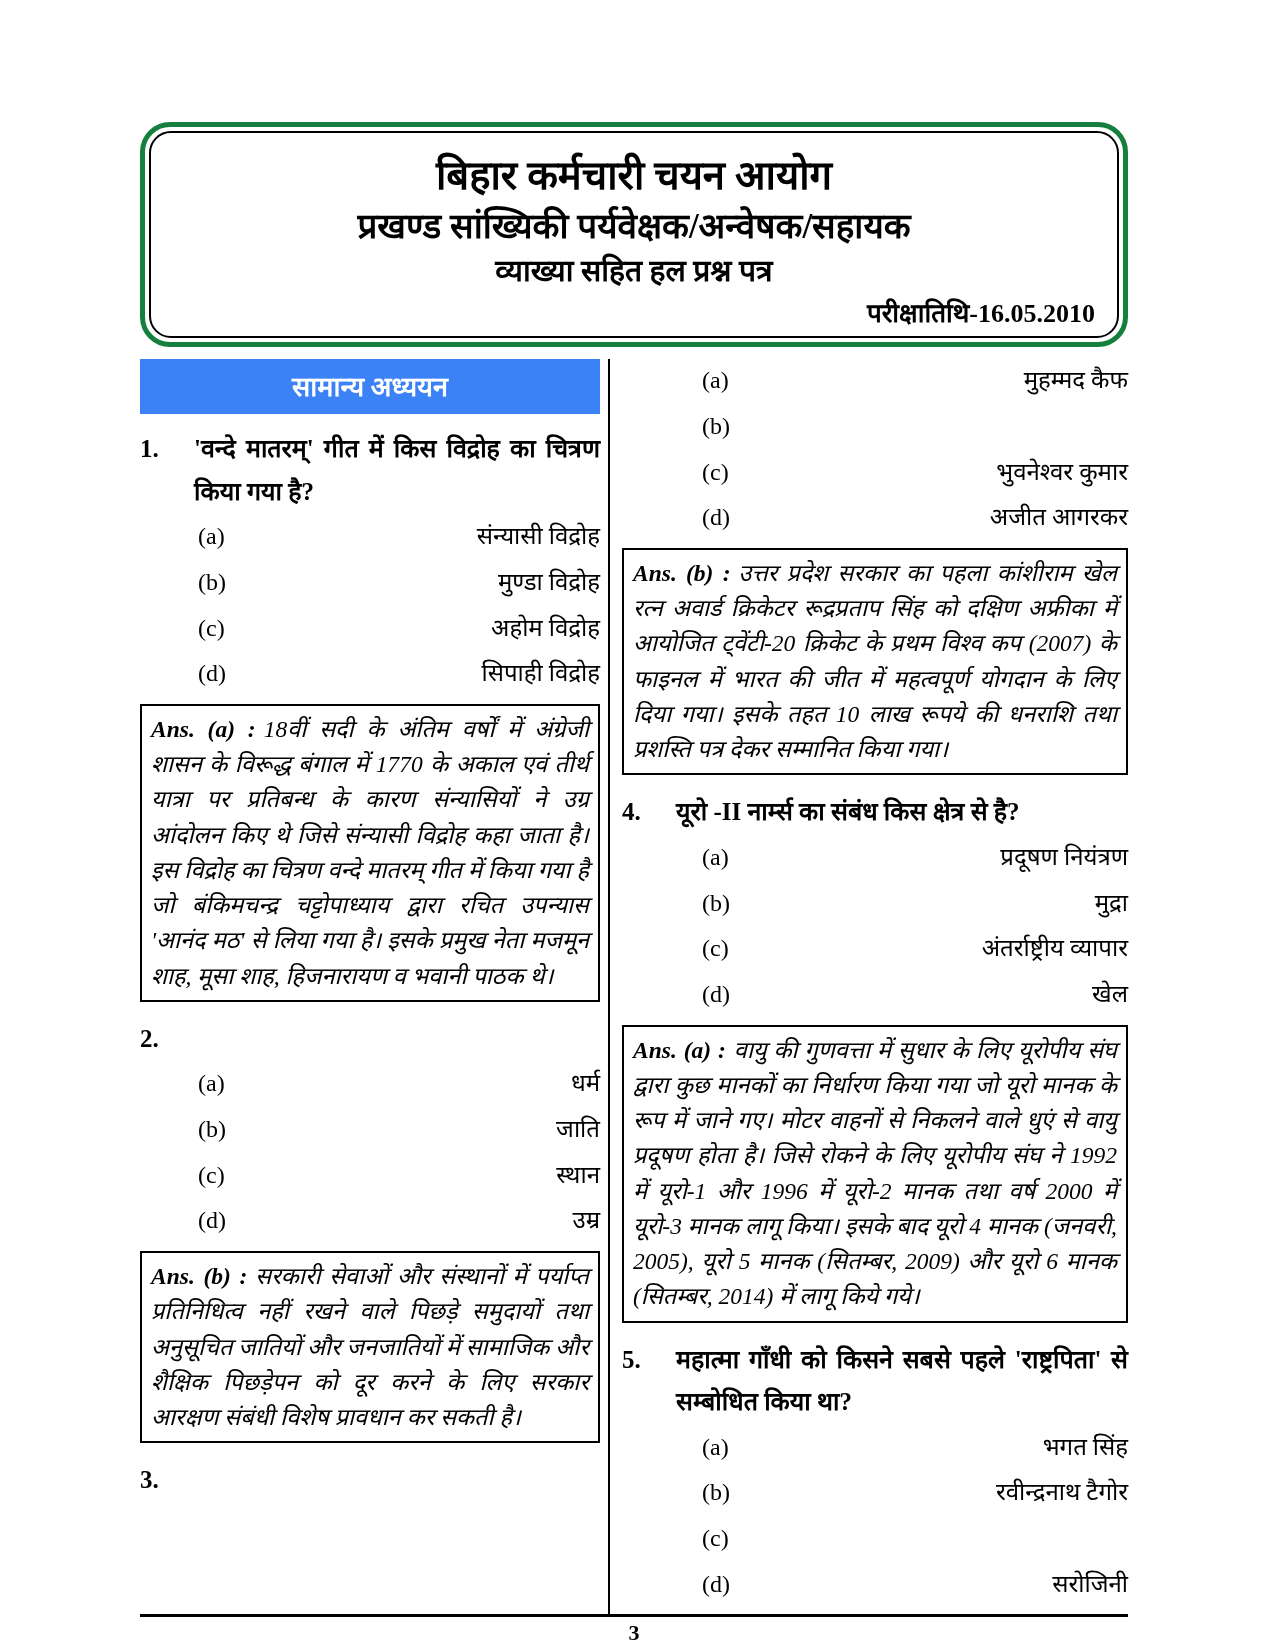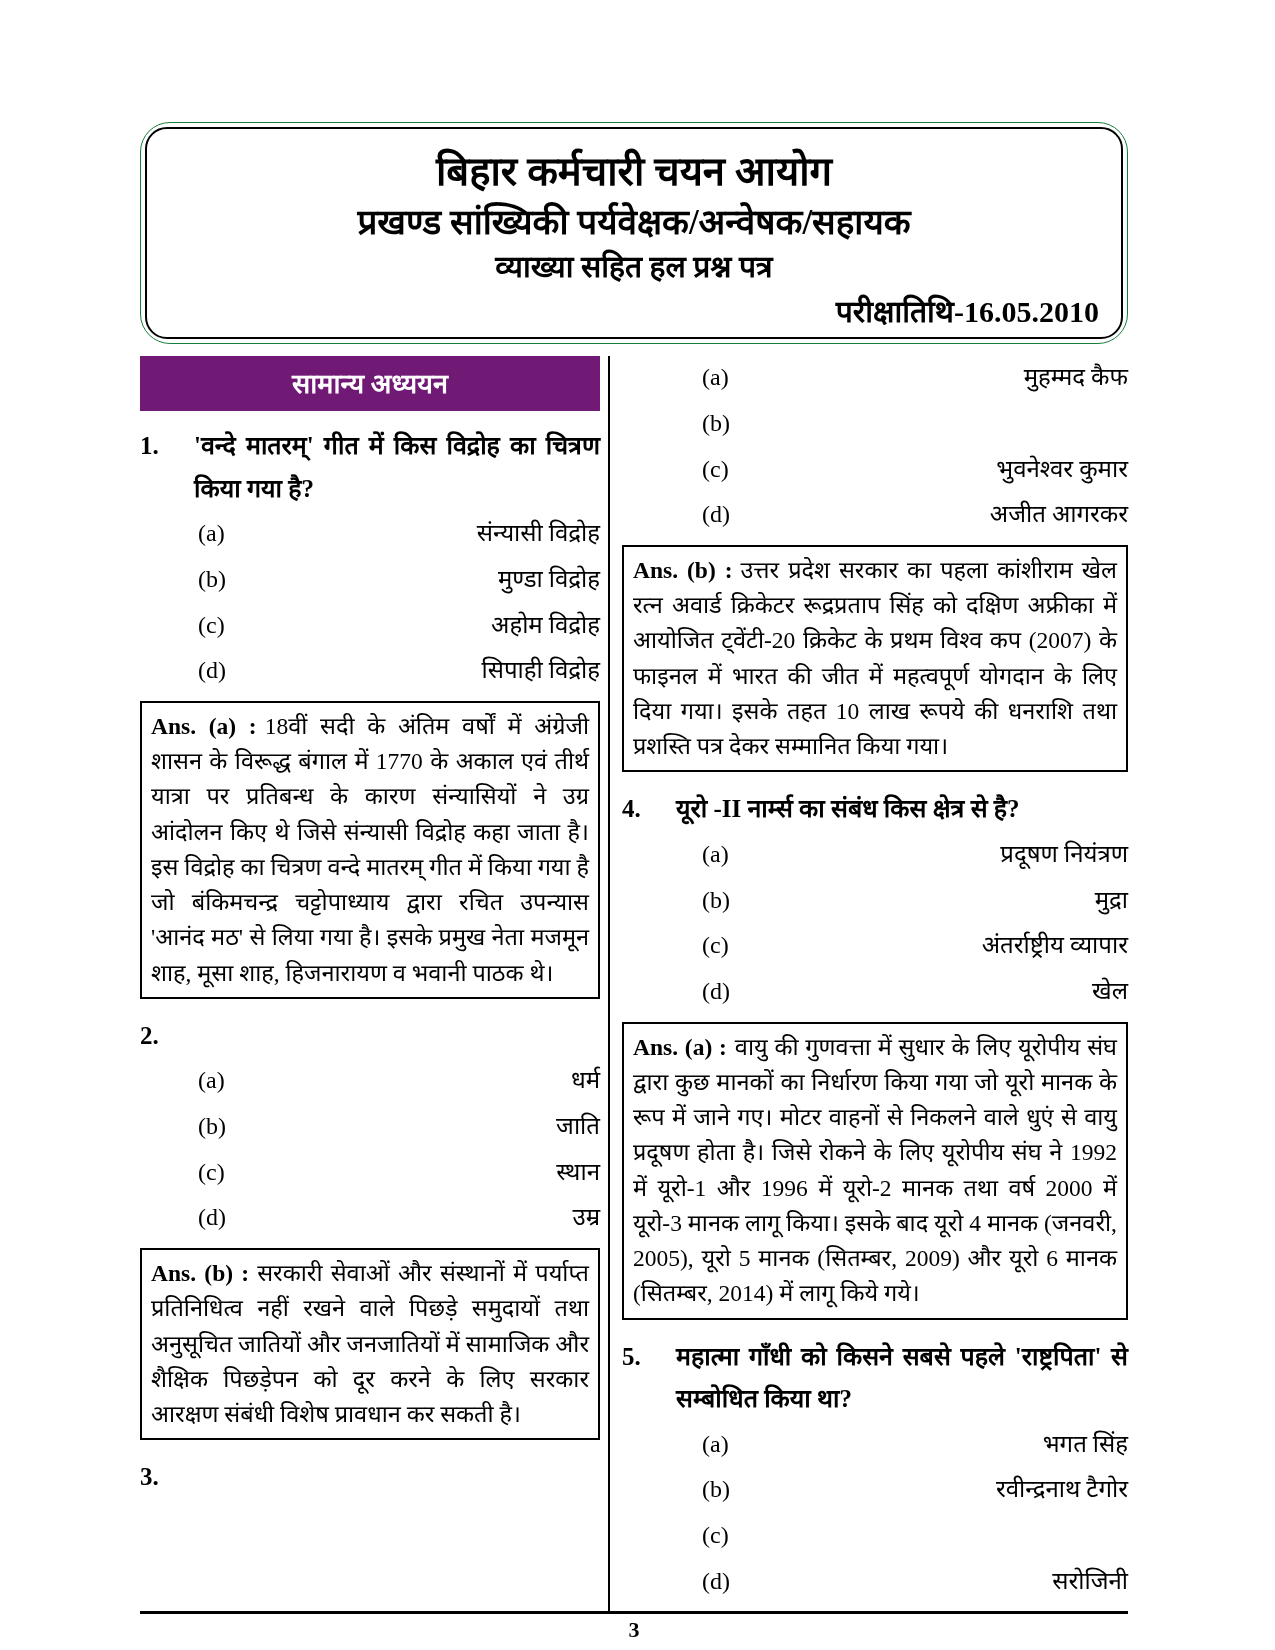--- a/index.html
+++ b/index.html
@@ -4,50 +4,50 @@
 <style>
   html,body{margin:0;padding:0;background:#e8e8e8;}
   .page{
     width:1275px;height:1650px;background:#ffffff;position:relative;
     font-family:"Liberation Serif","DejaVu Serif",serif;color:#000;
     overflow:hidden;margin:0 auto;
   }
   .content{position:absolute;left:140px;top:122px;width:988px;}
 
   
-  .header-outer{border:1px solid #15803d;border-radius:30px;padding:4px;}
+  .header-outer{border:5px solid #15803d;border-radius:30px;padding:4px;}
   .header-inner{border:2px solid #000;border-radius:22px;padding:16px 22px 6px 22px;text-align:center;}
   .title1{font-size:40px;font-weight:bold;line-height:1.35;}
   .title2{font-size:35px;font-weight:bold;line-height:1.35;}
   .title3{font-size:30px;font-weight:bold;line-height:1.4;}
-  .exam-date{font-size:30px;font-weight:bold;text-align:right;margin-top:2px;}
+  .exam-date{font-size:26px;font-weight:bold;text-align:right;margin-top:2px;}
 
   
   .columns{display:flex;margin-top:12px;min-height:1195px;}
   .col{box-sizing:border-box;}
   .col-left{width:468px;padding-right:8px;}
   .col-right{flex:1;border-left:2px solid #000;padding-left:12px;}
 
   .section-bar{
-    background:#701a75;color:#fff;text-align:center;font-weight:bold;
+    background:#3b82f6;color:#fff;text-align:center;font-weight:bold;
     font-size:27px;padding:8px 0 10px 0;margin:0 0 14px 0;
   }
 
   .q{display:flex;font-weight:bold;font-size:25px;line-height:1.7;margin:6px 0 8px 0;}
   .q-num{width:54px;flex:none;}
   .q-text{flex:1;text-align:justify;}
 
   .opt{display:flex;font-size:24px;line-height:1.32;margin:0 0 14px 58px;}
   .col-right .opt{margin-left:80px;}
   .opt-label{width:46px;flex:none;}
   .opt-text{flex:1;text-align:right;}
 
   .ansbox{
     border:2px solid #000;padding:6px 9px;margin:4px 0 16px 0;
-    font-size:23.5px;line-height:1.5;text-align:justify;
+    font-size:23.5px;line-height:1.5;text-align:justify;font-style:italic;
   }
   .ans-label{font-weight:bold;margin-right:8px;}
 
   
   .footer-rule{border-top:3px solid #000;margin-top:0;}
   .page-num{font-size:22px;font-weight:bold;text-align:center;margin-top:3px;}
 </style>
 </head>
 <body>
 

